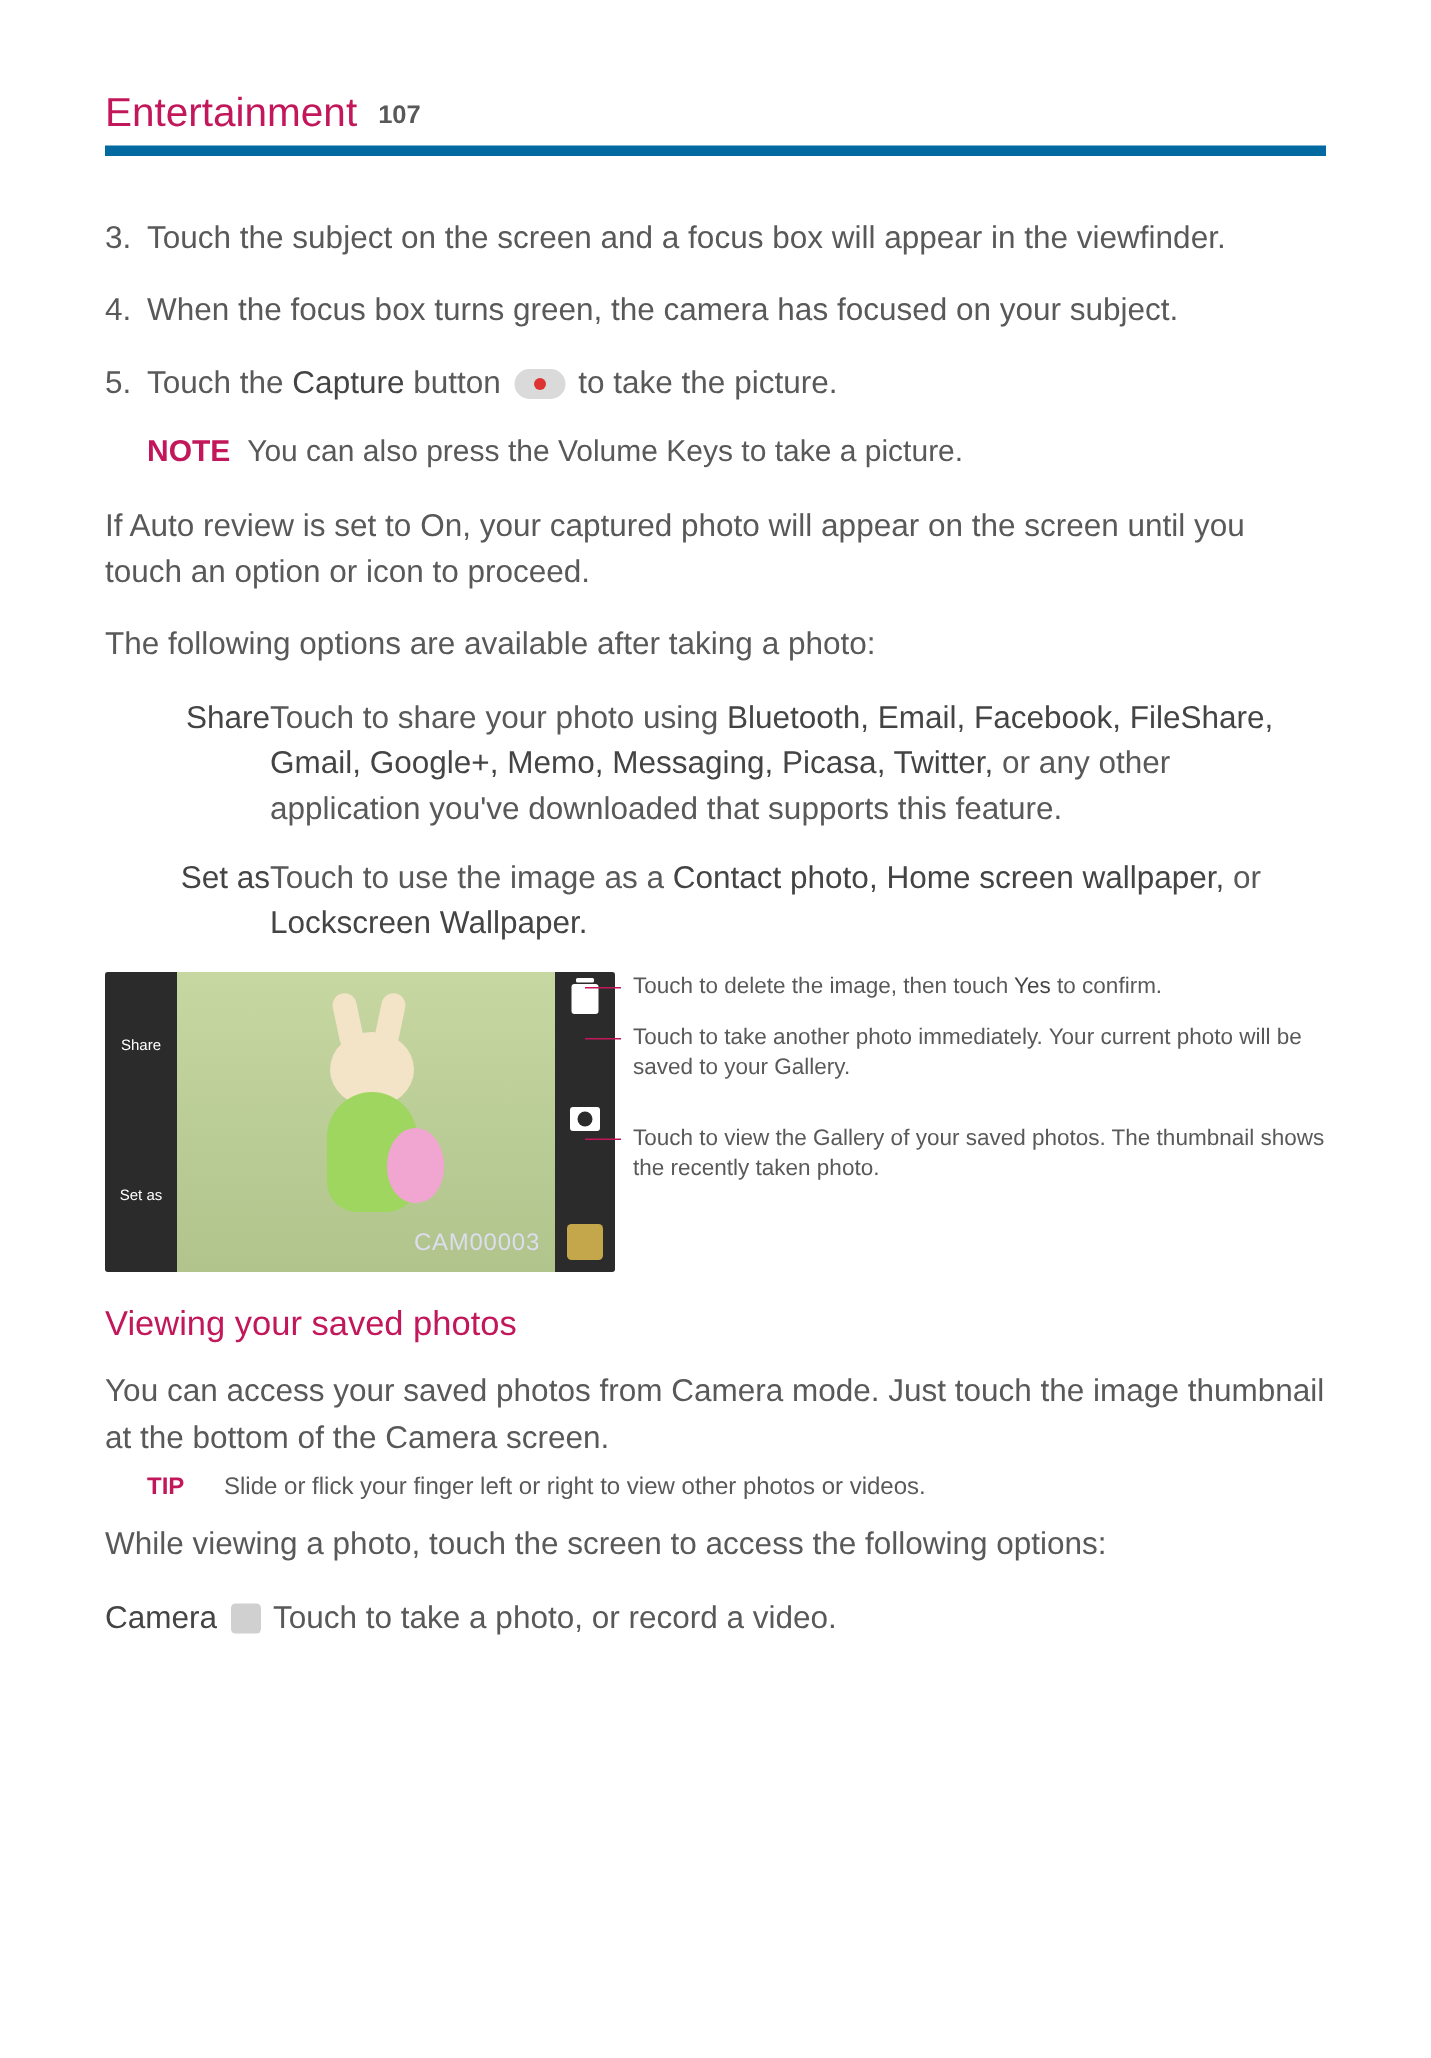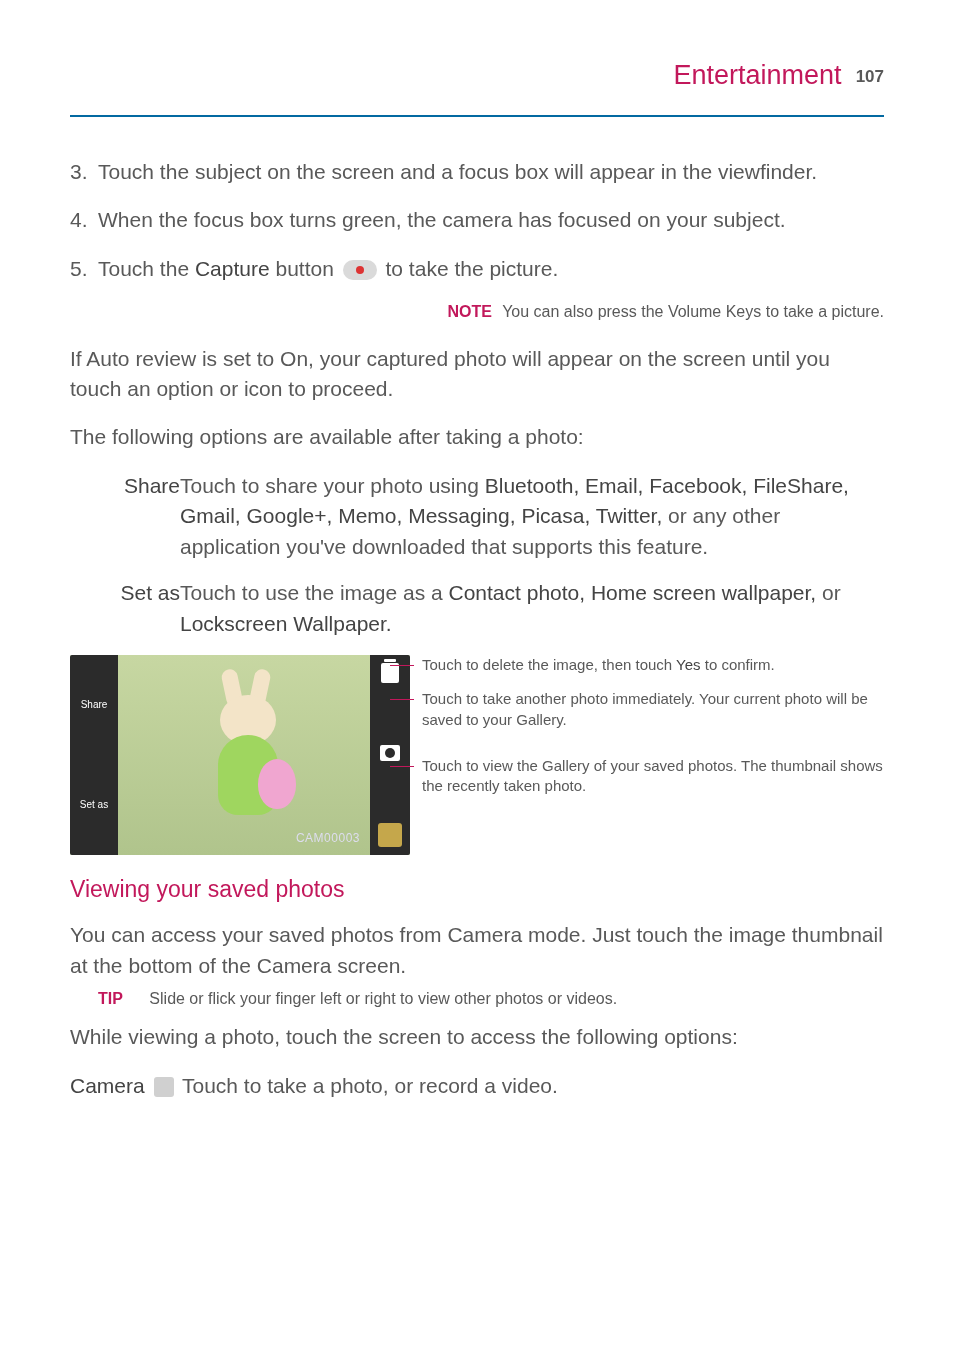--- a/index.html
+++ b/index.html
@@ -1,25 +1,25 @@
 <!DOCTYPE html>
 <html><head>
 <meta charset="utf-8">
 <style>
   * { box-sizing: border-box; margin: 0; padding: 0; }
   html, body { width: 954px; height: 1372px; background: #fff; font-family: Arial, Helvetica, sans-serif; color: #595959; }
   .page { padding: 60px 70px 60px 70px; position: relative; }
-  .header { display: flex; justify-content: flex-end; align-items: baseline; border-bottom: 2px solid #0369a1; padding-bottom: 24px; margin-bottom: 40px; }
+  .header { display: flex; align-items: baseline; border-bottom: 7px solid #0369a1; padding-bottom: 6px; margin-bottom: 40px; }
   .header-title { color: #C2185B; font-size: 27px; font-weight: 400; }
   .header-page { color: #595959; font-size: 17px; margin-left: 14px; font-weight: bold; position: relative; top: -2px; }
   .body { font-size: 21px; line-height: 1.45; color: #595959; }
   .step { display: flex; margin-bottom: 18px; }
   .step-num { width: 28px; flex-shrink: 0; }
   .step-text { flex: 1; }
-  .note-row { margin-left: 28px; margin-top: 16px; margin-bottom: 20px; font-size: 16px; text-align: right; }
+  .note-row { margin-left: 28px; margin-top: 16px; margin-bottom: 20px; font-size: 20px; }
   .note-label { color: #C2185B; font-weight: bold; margin-right: 6px; }
   .section-h { color: #C2185B; font-size: 23px; margin-top: 8px; margin-bottom: 14px; font-weight: 400; }
   .para { margin-bottom: 18px; }
   .defs { }
   .def-row { display: flex; margin-bottom: 16px; }
   .def-term { width: 110px; flex-shrink: 0; font-weight: 400; color: #444; }
   .def-body { flex: 1; }
   .inline-icon { display: inline-flex; align-items: center; justify-content: center; vertical-align: middle; border-radius: 10px; width: 34px; height: 20px; background: #dadada; margin: 0 3px; }
   .inline-icon.capture { border-radius: 10px; }
   .inline-icon.capture .dot { width: 8px; height: 8px; border-radius: 50%; background: #d33; }
@@ -34,21 +34,21 @@
   .preview .right-bar .trash { width: 18px; height: 20px; background: #fff; border-radius: 2px; position: relative; }
   .preview .right-bar .trash::before { content: ""; position: absolute; top: -4px; left: 3px; width: 12px; height: 3px; background: #fff; border-radius: 1px; }
   .preview .right-bar .cam { width: 20px; height: 16px; background: #fff; border-radius: 2px; position: relative; }
   .preview .right-bar .cam::before { content: ""; position: absolute; left: 5px; top: 3px; width: 10px; height: 10px; border-radius: 50%; background: #2b2b2b; }
   .preview .bunny { position: absolute; left: 120px; top: 18px; width: 120px; height: 170px; }
   .preview .bunny .head { position: absolute; left: 30px; top: 22px; width: 56px; height: 50px; background: #f3e4c8; border-radius: 50%; }
   .preview .bunny .ear1 { position: absolute; left: 34px; top: -4px; width: 16px; height: 38px; background: #f3e4c8; border-radius: 8px; transform: rotate(-12deg); }
   .preview .bunny .ear2 { position: absolute; left: 62px; top: -4px; width: 16px; height: 38px; background: #f3e4c8; border-radius: 8px; transform: rotate(12deg); }
   .preview .bunny .body2 { position: absolute; left: 28px; top: 62px; width: 60px; height: 80px; background: #9fd65f; border-radius: 30px 30px 20px 20px; }
   .preview .bunny .egg { position: absolute; left: 68px; top: 86px; width: 38px; height: 50px; background: #f0a6d0; border-radius: 50% 50% 48% 48%; }
-  .preview .caption { position: absolute; right: 50px; bottom: 8px; color: #dde; font-size: 12px; letter-spacing: 0.5px; }
+  .preview .caption { position: absolute; right: 50px; bottom: 8px; color: #dde; font-size: 16px; letter-spacing: 0.5px; }
   .callouts { font-size: 15px; line-height: 1.35; color: #595959; position: relative; }
   .callouts .co { margin-bottom: 14px; position: relative; padding-left: 12px; }
   .callouts .co::before { content: ""; position: absolute; left: -20px; top: 10px; width: 24px; height: 1px; background: #C2185B; }
   .callouts .co.spacer { margin-top: 26px; }
   .tip-row { margin-left: 28px; margin-top: 4px; margin-bottom: 12px; font-size: 16px; }
   .tip-label { color: #C2185B; font-weight: bold; margin-right: 22px; }
   .feat-row { margin-bottom: 14px; }
   .feat-name { color: #444; }
   .strong { color: #444; text-align: right; }
 </style>

